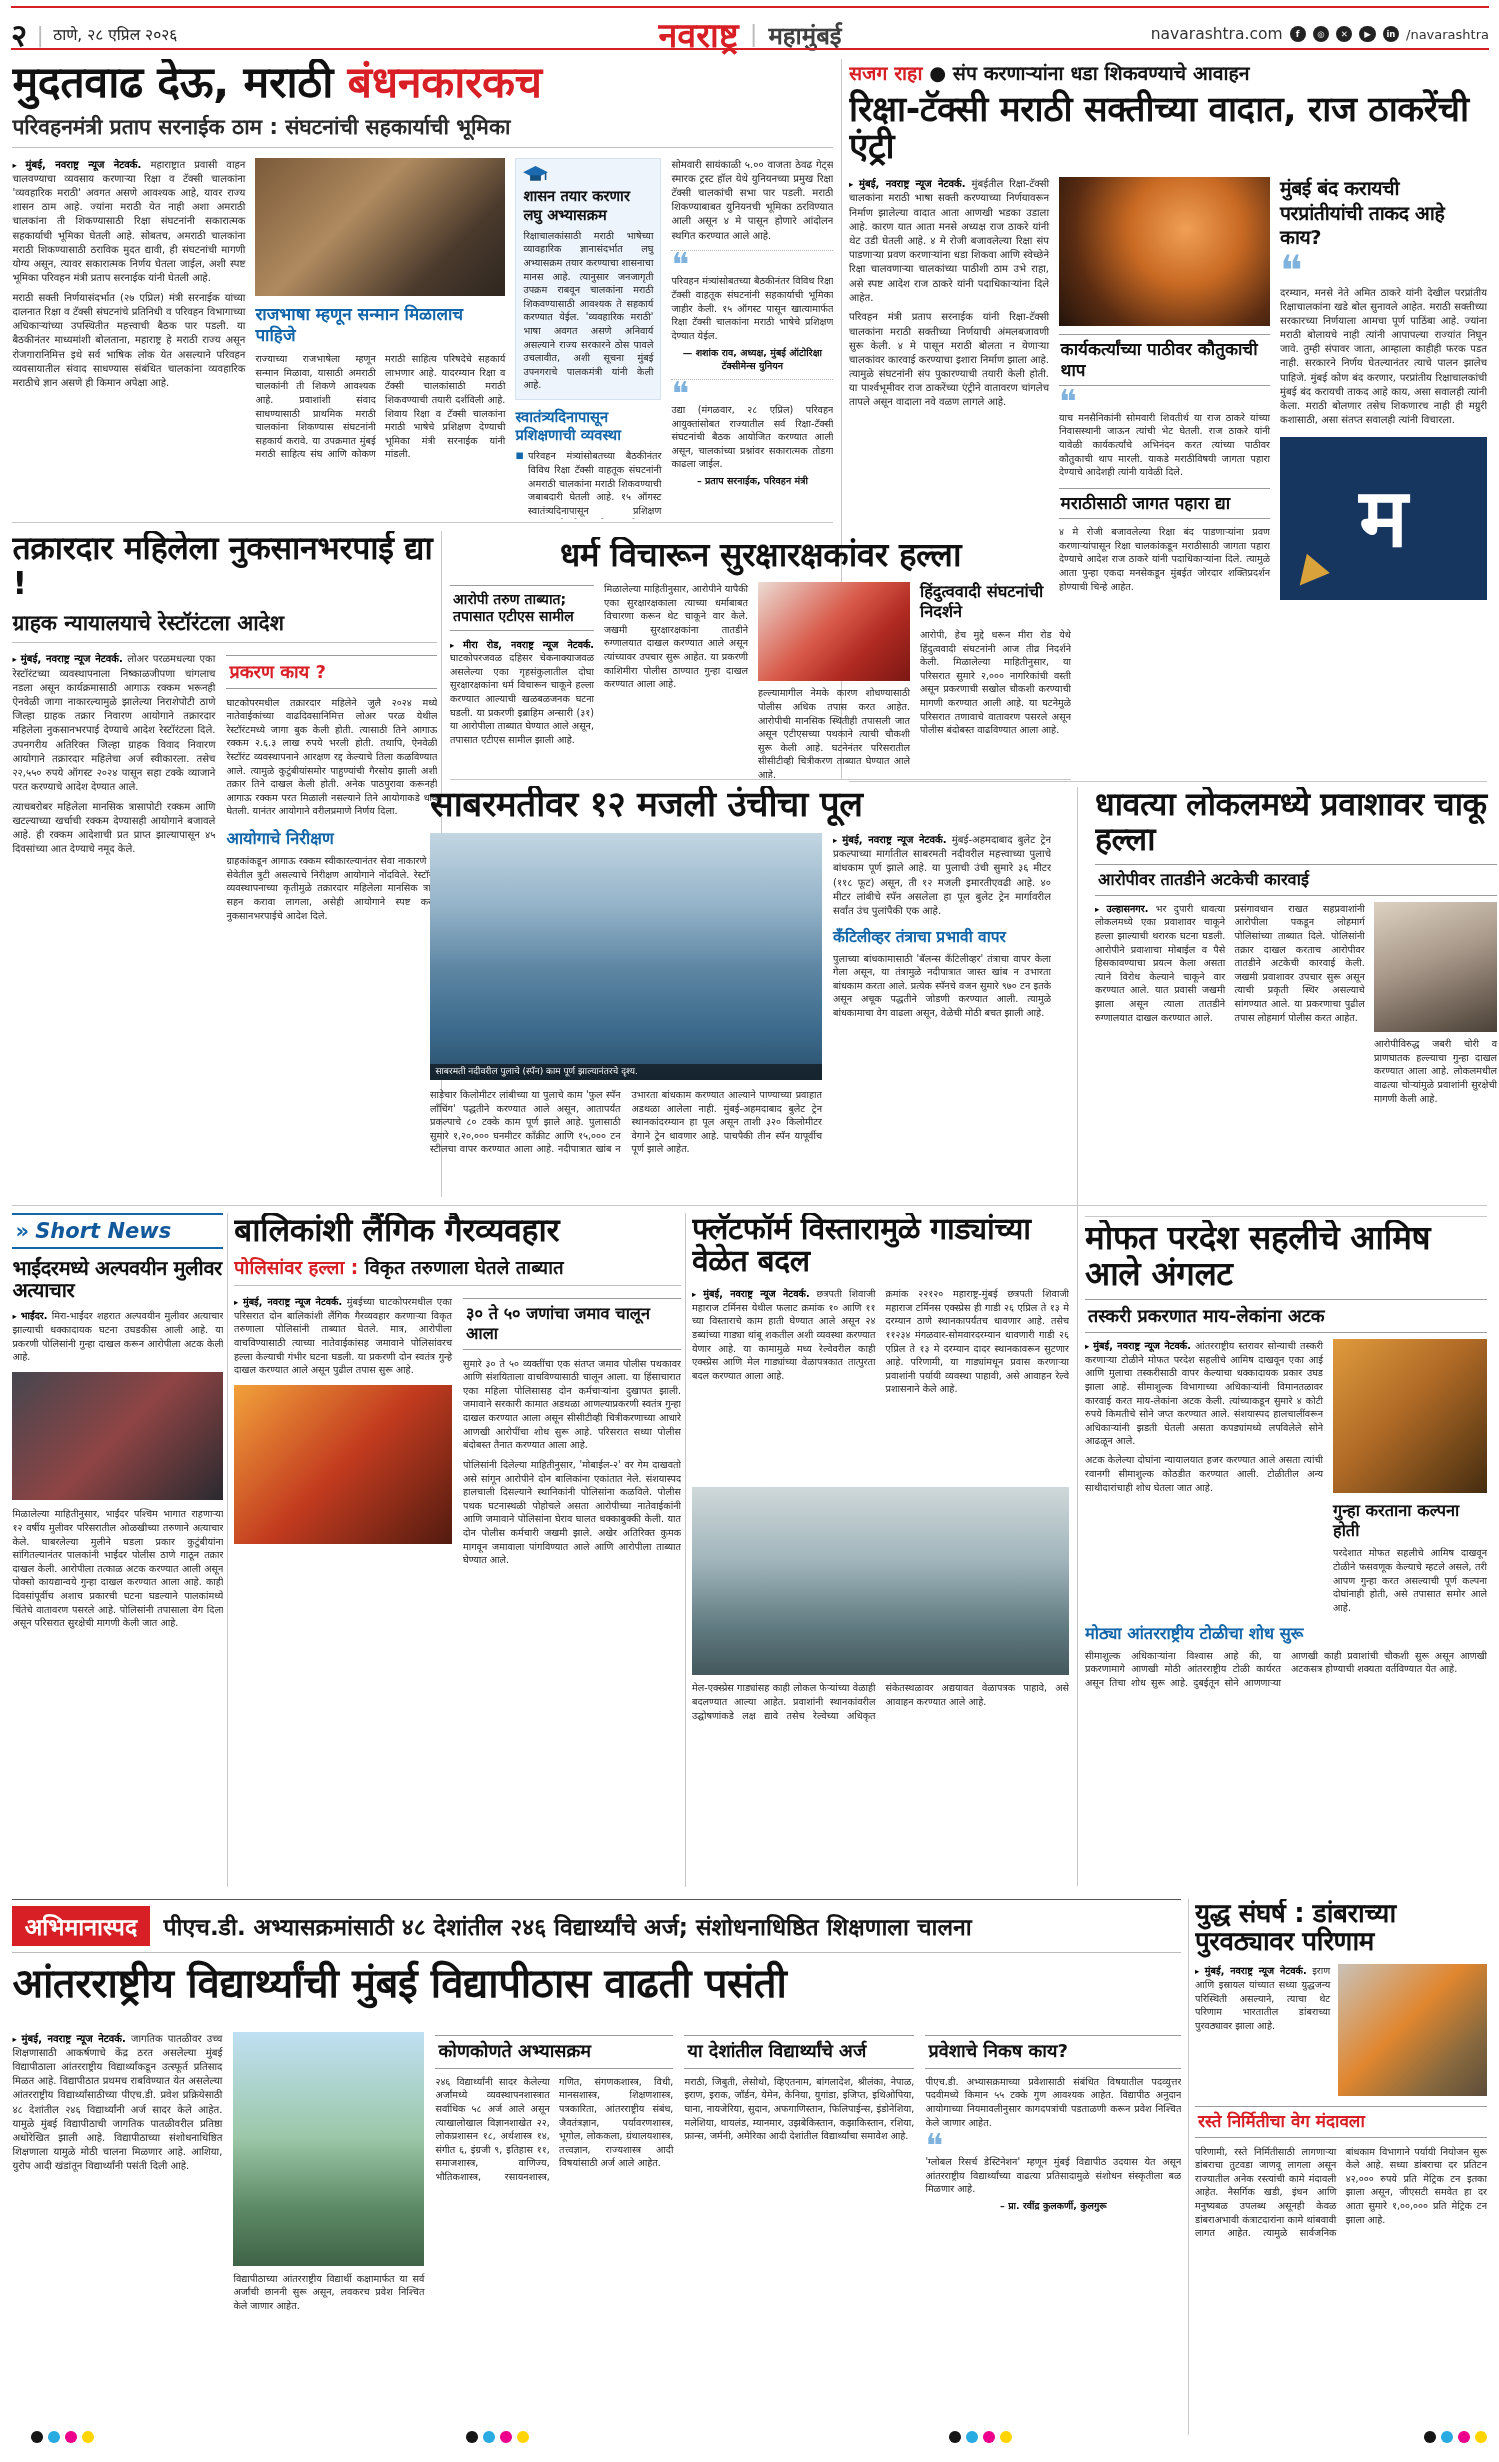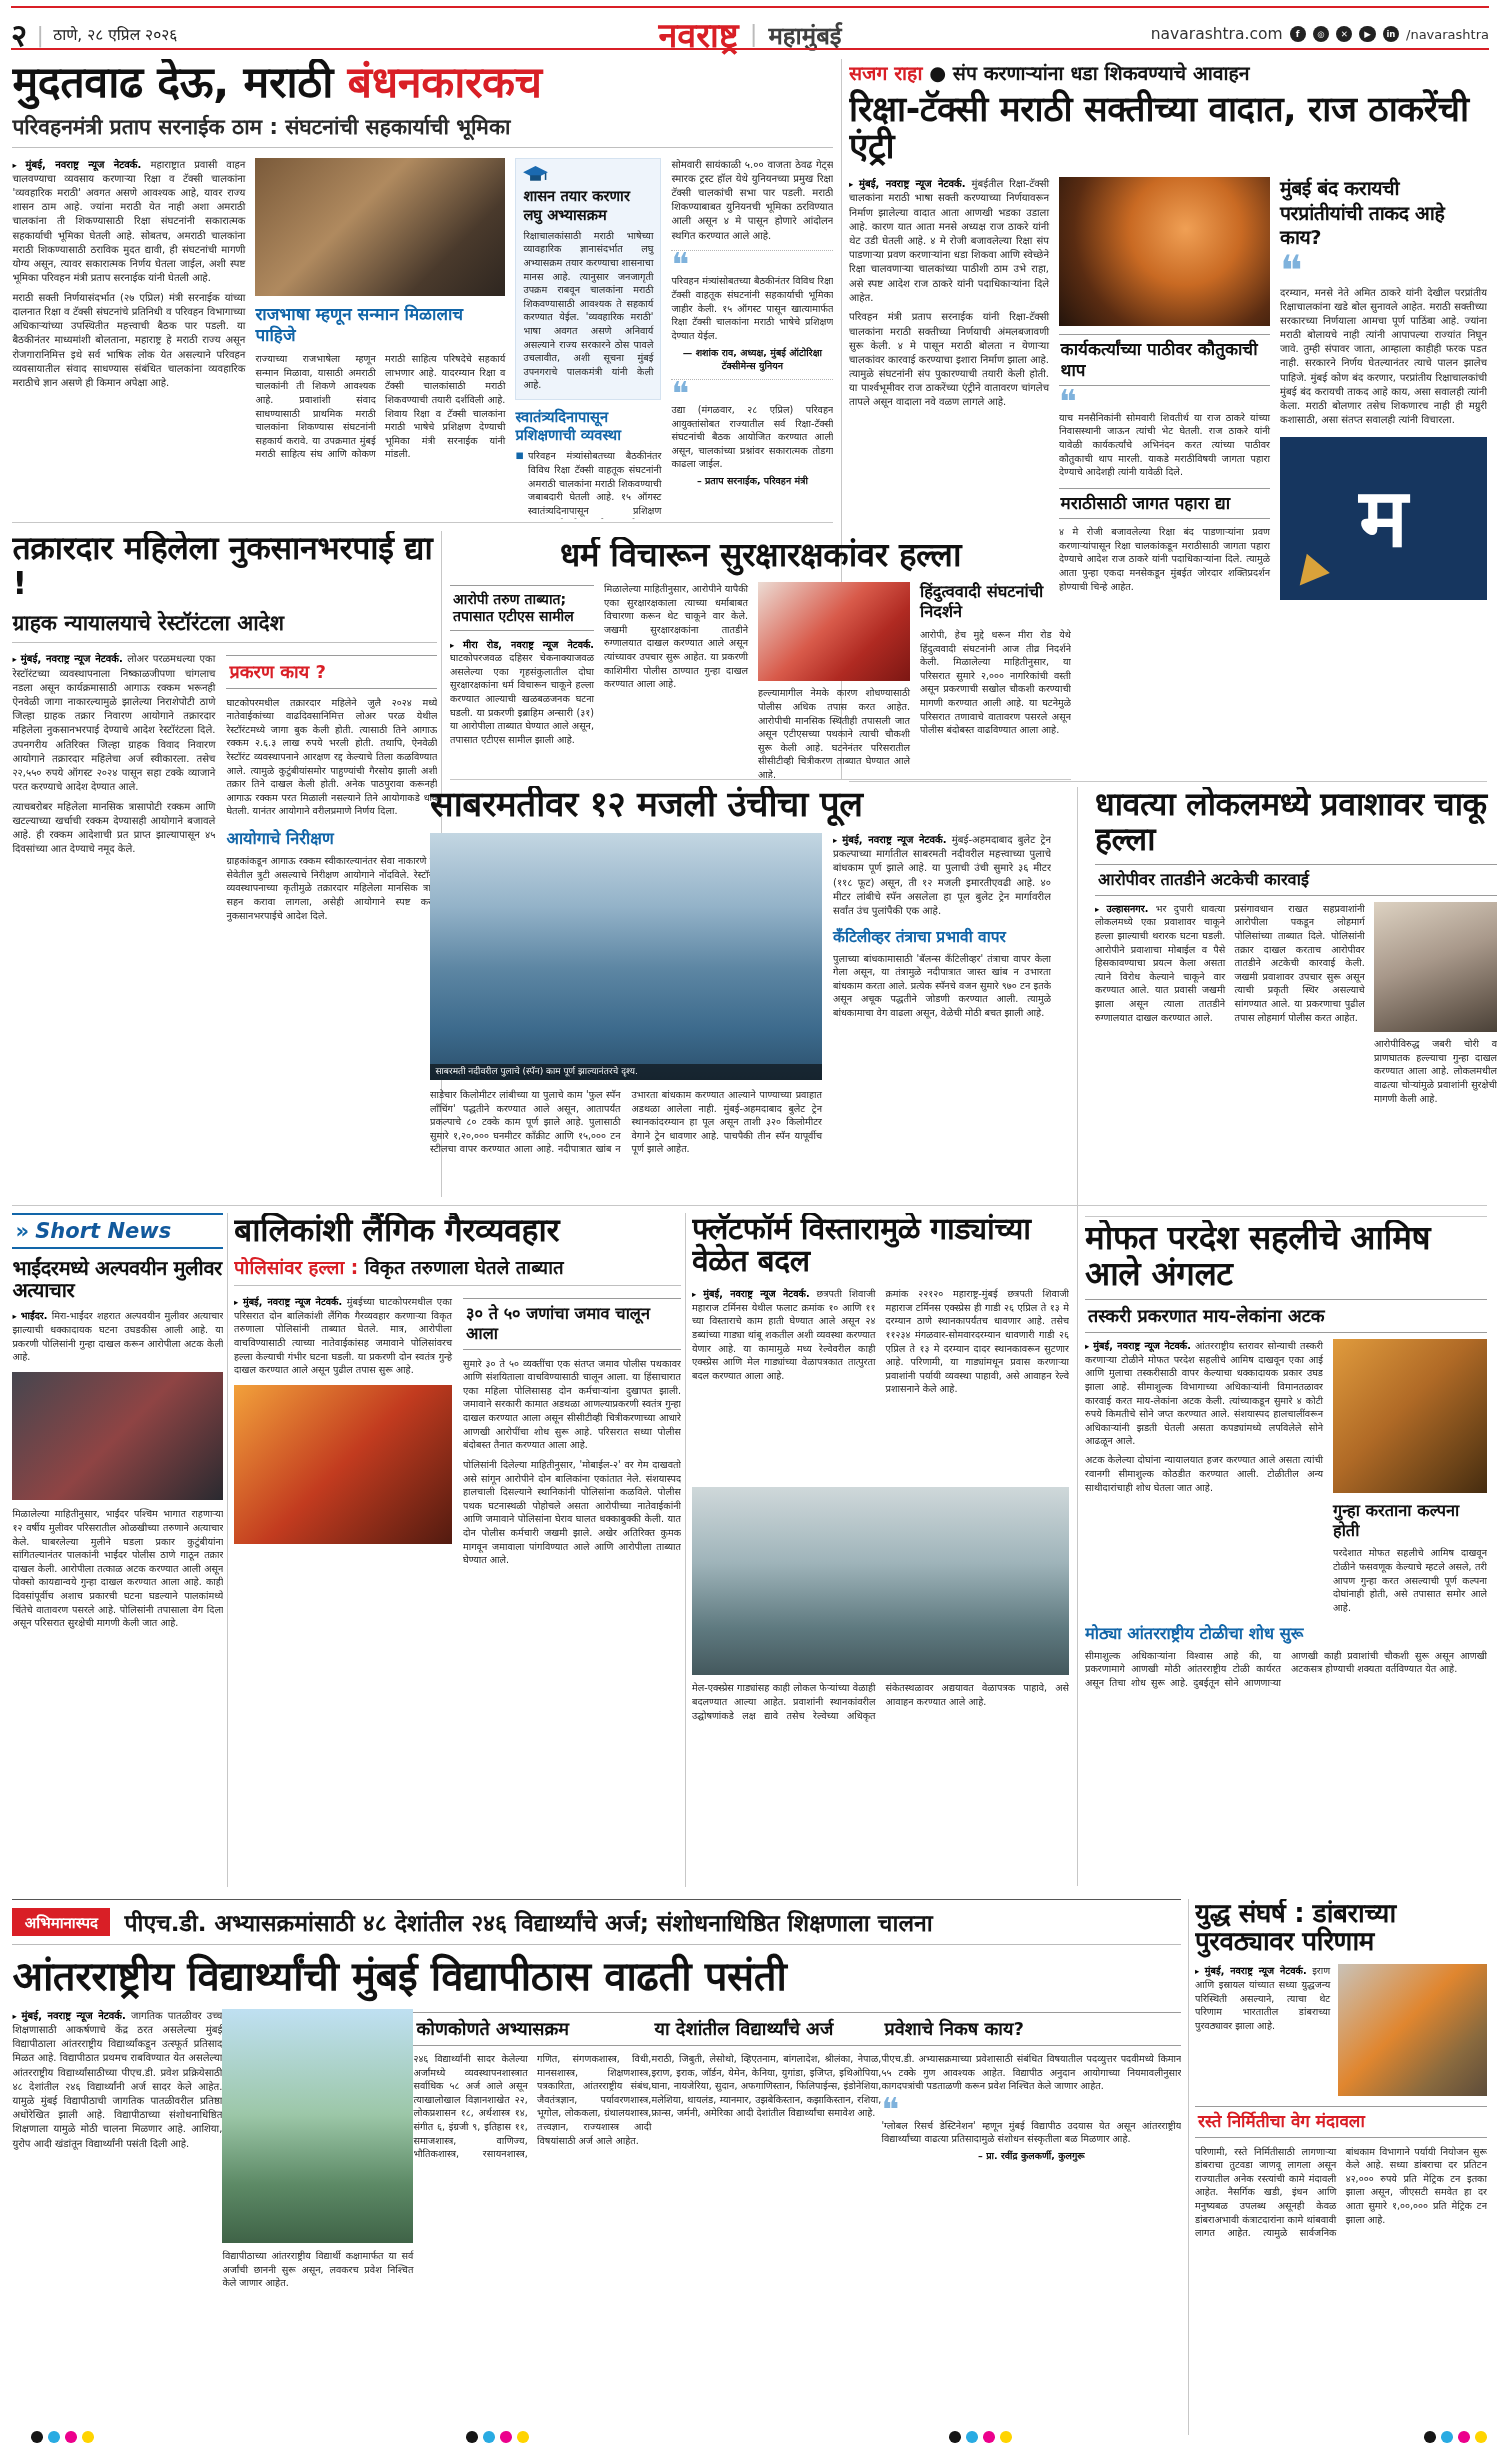--- a/index.html
+++ b/index.html
@@ -29,21 +29,21 @@
   .bullet-sq{color:#1266a9;font-size:8.5px;line-height:1.6}
   .icon-circle{width:16.3px;height:16.3px;border-radius:50%;background:#222;color:#fff;font-size:8.5px;font-weight:700;display:inline-flex;align-items:center;justify-content:center}
   .dots{position:absolute;display:flex;gap:5.4px}
   .dot{width:11.6px;height:11.6px;border-radius:50%}
   .dot.k{background:#161616}.dot.c{background:#29abe2}.dot.m{background:#ec008c}.dot.y{background:#ffd400}
   .lightbox{background:#eef4fb;border:0.8px solid #d4e2f0;padding:7px}
   .m-box{background:#16365f;position:relative;display:flex;align-items:center;justify-content:center}
   .m-glyph{color:#fff;font-size:81px;font-weight:700;line-height:1}
   .nib{position:absolute;left:14px;bottom:11px;width:0;height:0;border-left:15.5px solid transparent;border-right:15.5px solid transparent;border-top:29.5px solid #d9a23a;transform:rotate(40deg)}
   .band{border-top:2.3px solid #1266a9;border-bottom:2.3px solid #1266a9;height:36px;display:flex;align-items:center;gap:6.2px;padding:0 3.1px}
-  .flagbox{background:#d91f26;color:#fff;font-weight:700;font-size:15px;padding:3.9px 12.4px;white-space:nowrap}
+  .flagbox{background:#d91f26;color:#fff;font-weight:700;font-size:23px;padding:3.9px 12.4px;white-space:nowrap}
 </style>
 </head>
 <body>
 
 <div class="page">
 
   <div class="abs redline" style="left:11px;top:6.2px;width:1478px"></div>
   <div class="abs" style="left:11px;top:11px;width:1478px;height:36px;display:grid;grid-template-columns:1fr auto 1fr;align-items:center">
     <div style="display:flex;align-items:center;gap:9.3px">
       <span style="font-size:31px;font-weight:700">२</span>
@@ -294,21 +294,21 @@
     <div class="photo" style="height:188px;margin:6.2px 0;background:linear-gradient(180deg,#cfd8da 0%,#9fb4ba 40%,#5f7a80 75%,#44585d 100%)"></div>
     <div class="bt sm" style="column-count:2;column-gap:10px">मेल-एक्स्प्रेस गाड्यांसह काही लोकल फेऱ्यांच्या वेळाही बदलण्यात आल्या आहेत. प्रवाशांनी स्थानकांवरील उद्घोषणांकडे लक्ष द्यावे तसेच रेल्वेच्या अधिकृत संकेतस्थळावर अद्ययावत वेळापत्रक पाहावे, असे आवाहन करण्यात आले आहे.</div>
   </div>
 
   <div class="art" style="left:12.4px;top:1899px;width:1169px;height:543px">
     <div style="display:flex;align-items:center;gap:14px;border-top:1.6px solid #555;border-bottom:0.8px solid #bbb;padding:6.2px 0">
       <span class="flagbox">अभिमानास्पद</span>
       <span style="font-size:23px;font-weight:700">पीएच.डी. अभ्यासक्रमांसाठी ४८ देशांतील २४६ विद्यार्थ्यांचे अर्ज; संशोधनाधिष्ठित शिक्षणाला चालना</span>
     </div>
     <div class="hl" style="font-size:40px;margin-top:9.3px">आंतरराष्ट्रीय विद्यार्थ्यांची मुंबई विद्यापीठास वाढती पसंती</div>
-    <div class="grid" style="grid-template-columns:210px 191px 238px 230px 1fr;gap:0;margin-top:11px;height:365px">
+    <div class="grid" style="grid-template-columns:210px 191px 238px 230px 1fr;gap:11px;margin-top:26px;height:365px">
       <div class="bt">
         <span class="dl">मुंबई, नवराष्ट्र न्यूज नेटवर्क.</span>
         <span>जागतिक पातळीवर उच्च शिक्षणासाठी आकर्षणाचे केंद्र ठरत असलेल्या मुंबई विद्यापीठाला आंतरराष्ट्रीय विद्यार्थ्यांकडून उत्स्फूर्त प्रतिसाद मिळत आहे. विद्यापीठात प्रथमच राबविण्यात येत असलेल्या आंतरराष्ट्रीय विद्यार्थ्यांसाठीच्या पीएच.डी. प्रवेश प्रक्रियेसाठी ४८ देशांतील २४६ विद्यार्थ्यांनी अर्ज सादर केले आहेत. यामुळे मुंबई विद्यापीठाची जागतिक पातळीवरील प्रतिष्ठा अधोरेखित झाली आहे. विद्यापीठाच्या संशोधनाधिष्ठित शिक्षणाला यामुळे मोठी चालना मिळणार आहे. आशिया, युरोप आदी खंडांतून विद्यार्थ्यांनी पसंती दिली आहे.</span>
       </div>
       <div>
         <div class="photo" style="height:234px;background:linear-gradient(180deg,#bfe0f2 0%,#9cc7a8 45%,#5d8a66 75%,#3f6347 100%)"></div>
         <div class="bt sm" style="margin-top:6.2px">विद्यापीठाच्या आंतरराष्ट्रीय विद्यार्थी कक्षामार्फत या सर्व अर्जांची छाननी सुरू असून, लवकरच प्रवेश निश्चित केले जाणार आहेत.</div>
       </div>
       <div>
         <div class="bhead box-rule" style="font-size:18px;color:#111">कोणकोणते अभ्यासक्रम</div>

